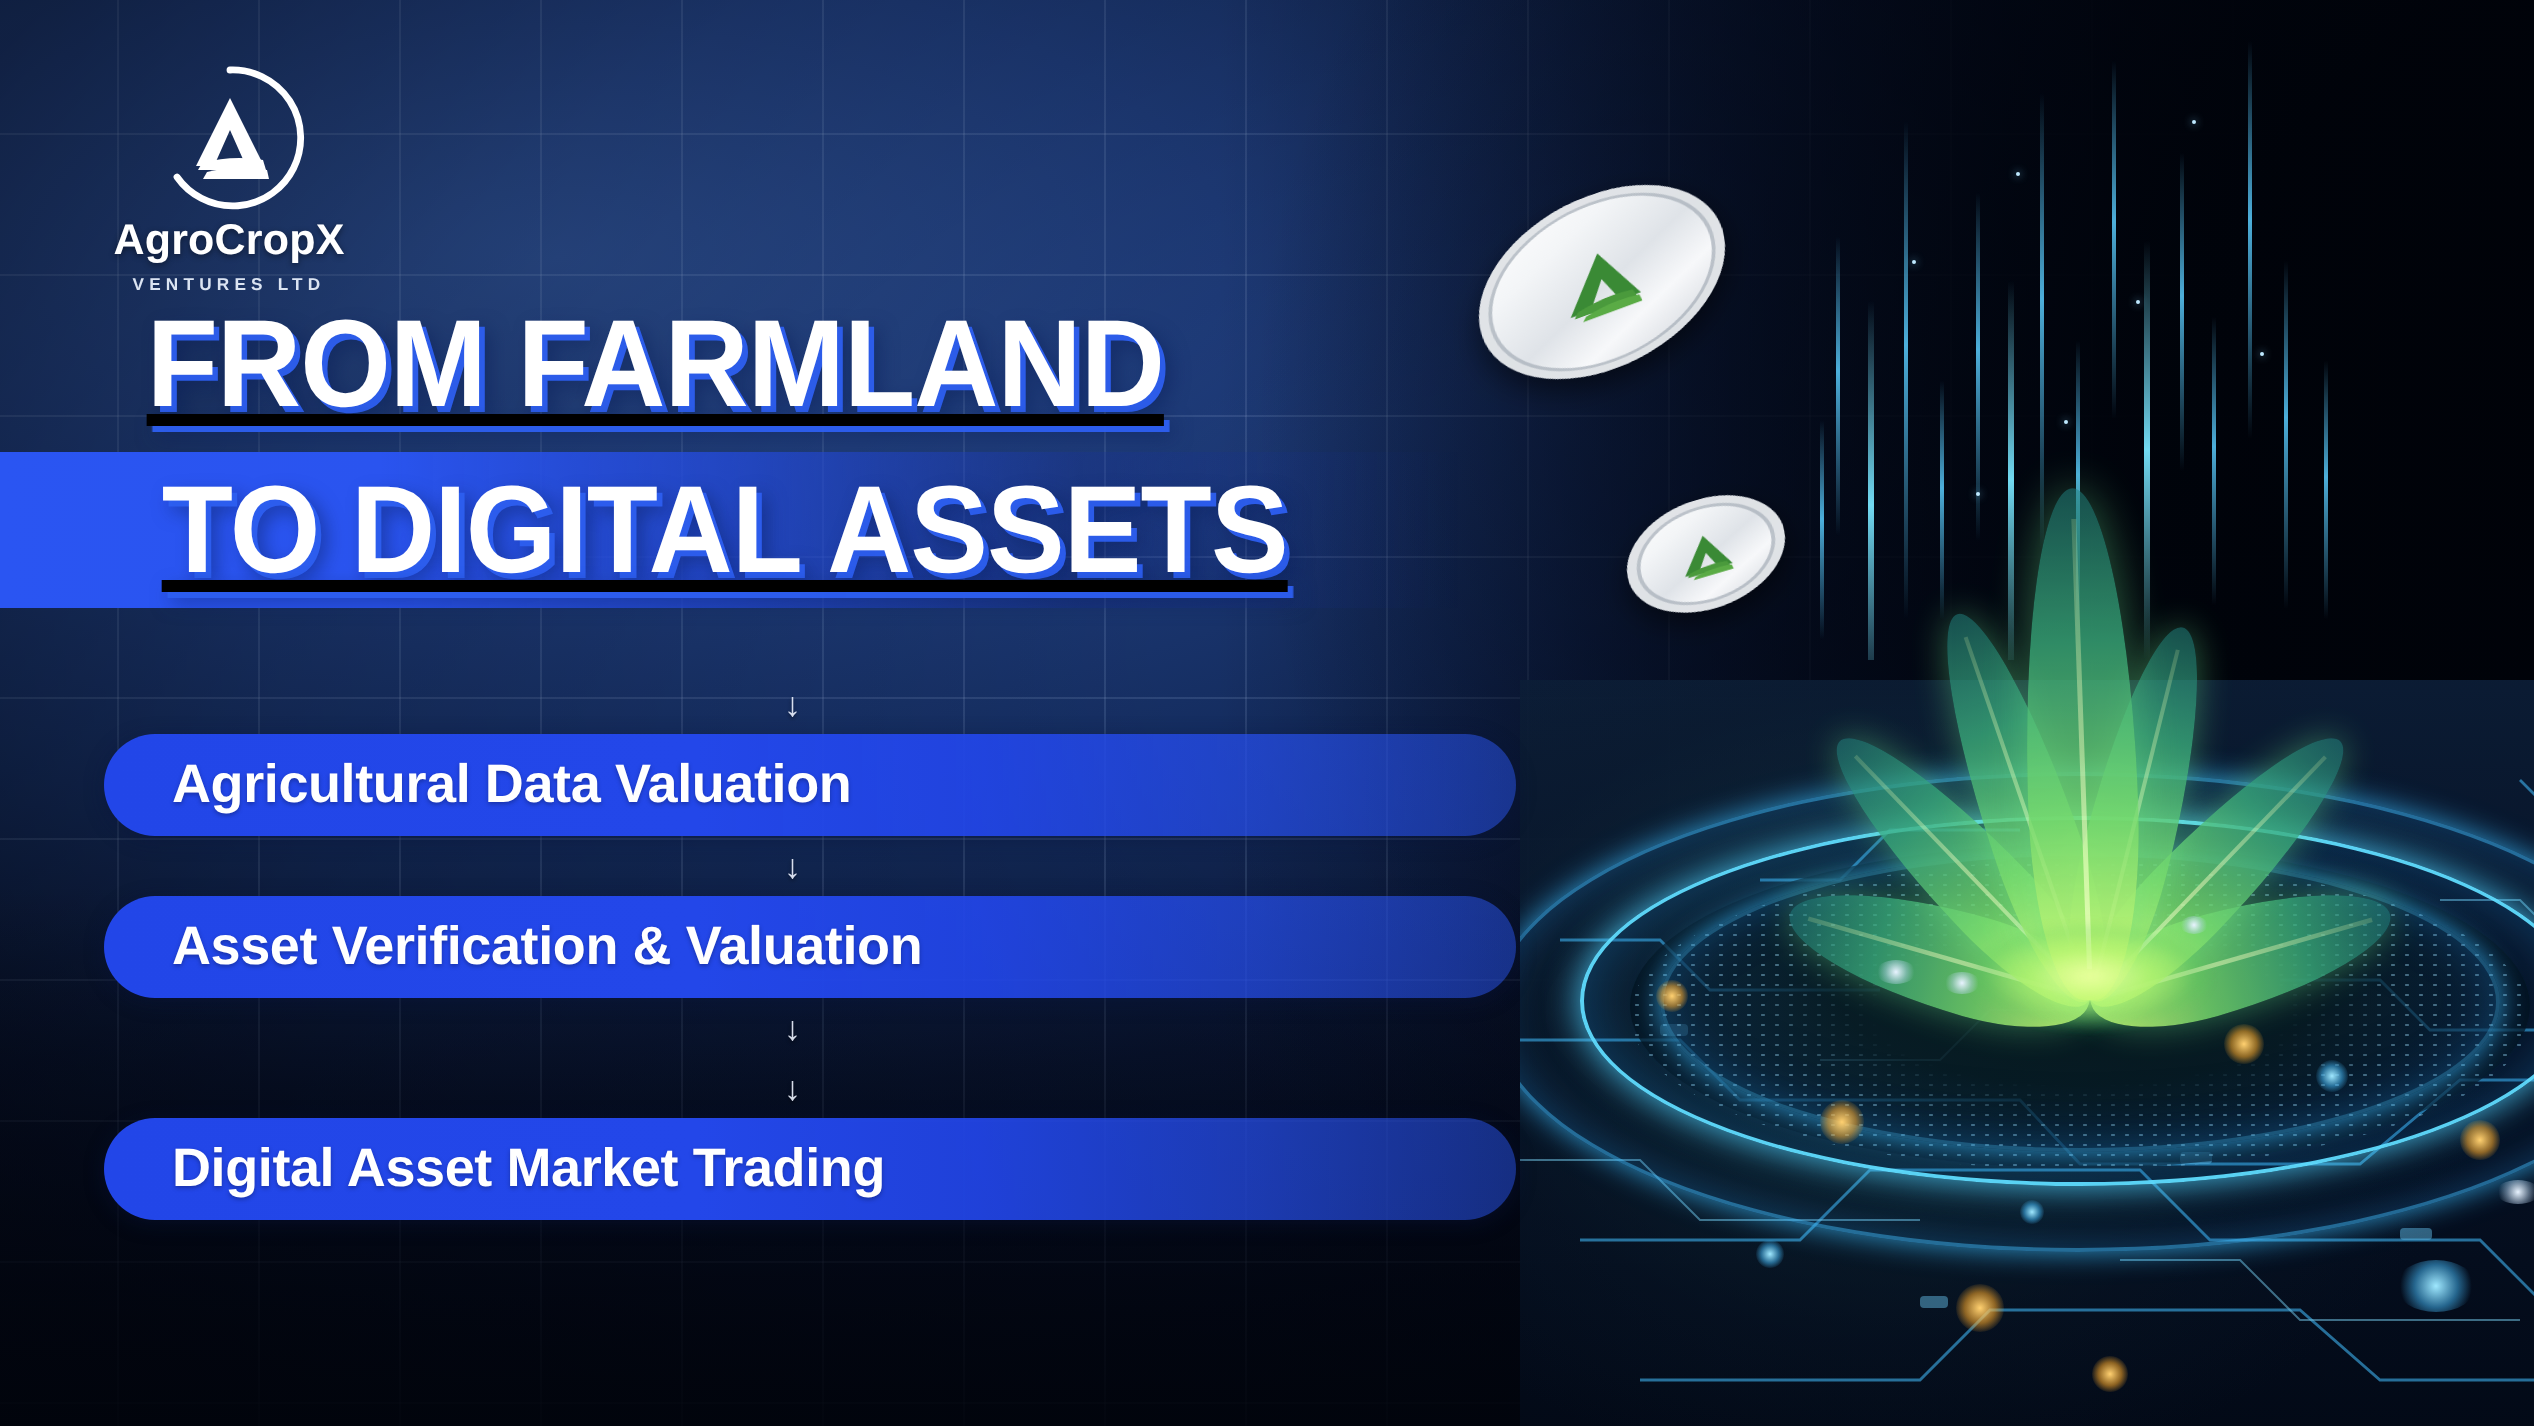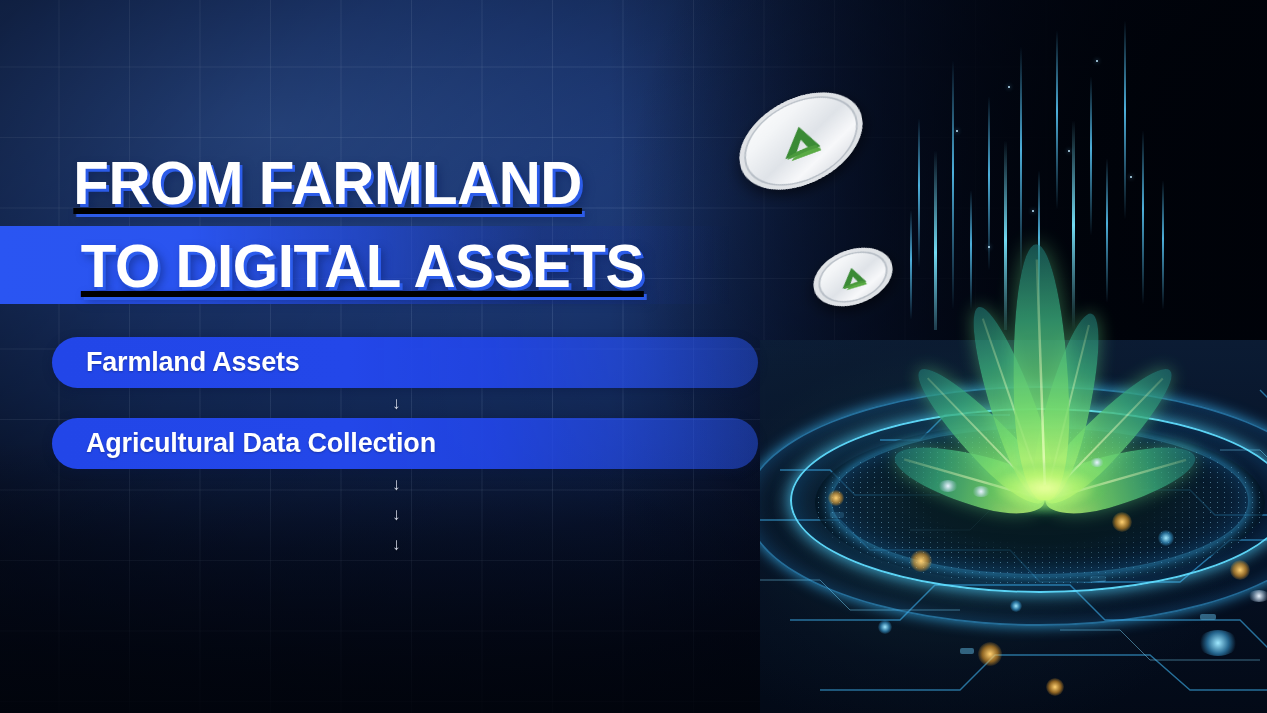--- a/index.html
+++ b/index.html
@@ -299,49 +299,64 @@
   <div class="coin coin2">
     <div class="coin-body">
       <svg width="38" height="33" viewBox="0 0 58 50">
         <path d="M29 4 L48 42 L37 42 L29 23 L21 42 L10 42 Z" fill="#3a8a35"></path>
         <path d="M12 44 L46 44 L44 38 Q30 35 14 40 Z" fill="#4a9a3c"></path>
         <path d="M16 48 L48 48 L47 43 Q32 40 18 45 Z" fill="#5aab45"></path>
       </svg>
     </div>
   </div>
 
+  <div class="logo">
+    <div class="logo-mark">
+      <svg width="78" height="78" viewBox="0 0 78 78">
+        <path d="M39 5 A34 34 0 1 1 12.5 58.5" fill="none" stroke="#ffffff" stroke-width="3.4" stroke-linecap="round"></path>
+        <path d="M39 19 L56 53 L47 53 L39 35 L31 53 L22 53 Z" fill="#ffffff"></path>
+        <path d="M23 55 L57 55 L55.5 50 Q40 47.5 25 51.5 Z" fill="#ffffff"></path>
+        <path d="M25.5 59.5 L58.5 59.5 L57.5 55 Q41 52.5 27.5 56 Z" fill="#ffffff"></path>
+      </svg>
+    </div>
+    <div class="logo-name">AgroCropX</div>
+    <div class="logo-sub">VENTURES LTD</div>
+  </div>
 
   <div class="headline">
     <div class="hl-line hl-1">FROM FARMLAND</div>
     <div class="hl-band">
       <div class="hl-band-bg"></div>
       <div class="hl-line">TO DIGITAL ASSETS</div>
     </div>
   </div>
 
   <div class="steps">
 
-    <div class="pill">
-      <span class="pill-label">Farmland Assets</span>
-    </div>
     <div class="arrow-sep">
       <span>↓</span>
     </div>
 
     <div class="pill">
-      <span class="pill-label">Agricultural Data Collection</span>
+      <span class="pill-label">Agricultural Data Valuation</span>
     </div>
     <div class="arrow-sep">
       <span>↓</span>
     </div>
 
+    <div class="pill">
+      <span class="pill-label">Asset Verification &amp; Valuation</span>
+    </div>
     <div class="arrow-sep">
       <span>↓</span>
     </div>
 
     <div class="arrow-sep">
       <span>↓</span>
     </div>
 
+    <div class="pill">
+      <span class="pill-label">Digital Asset Market Trading</span>
+    </div>
 
   </div>
 
 </div>
 
 </body></html>

